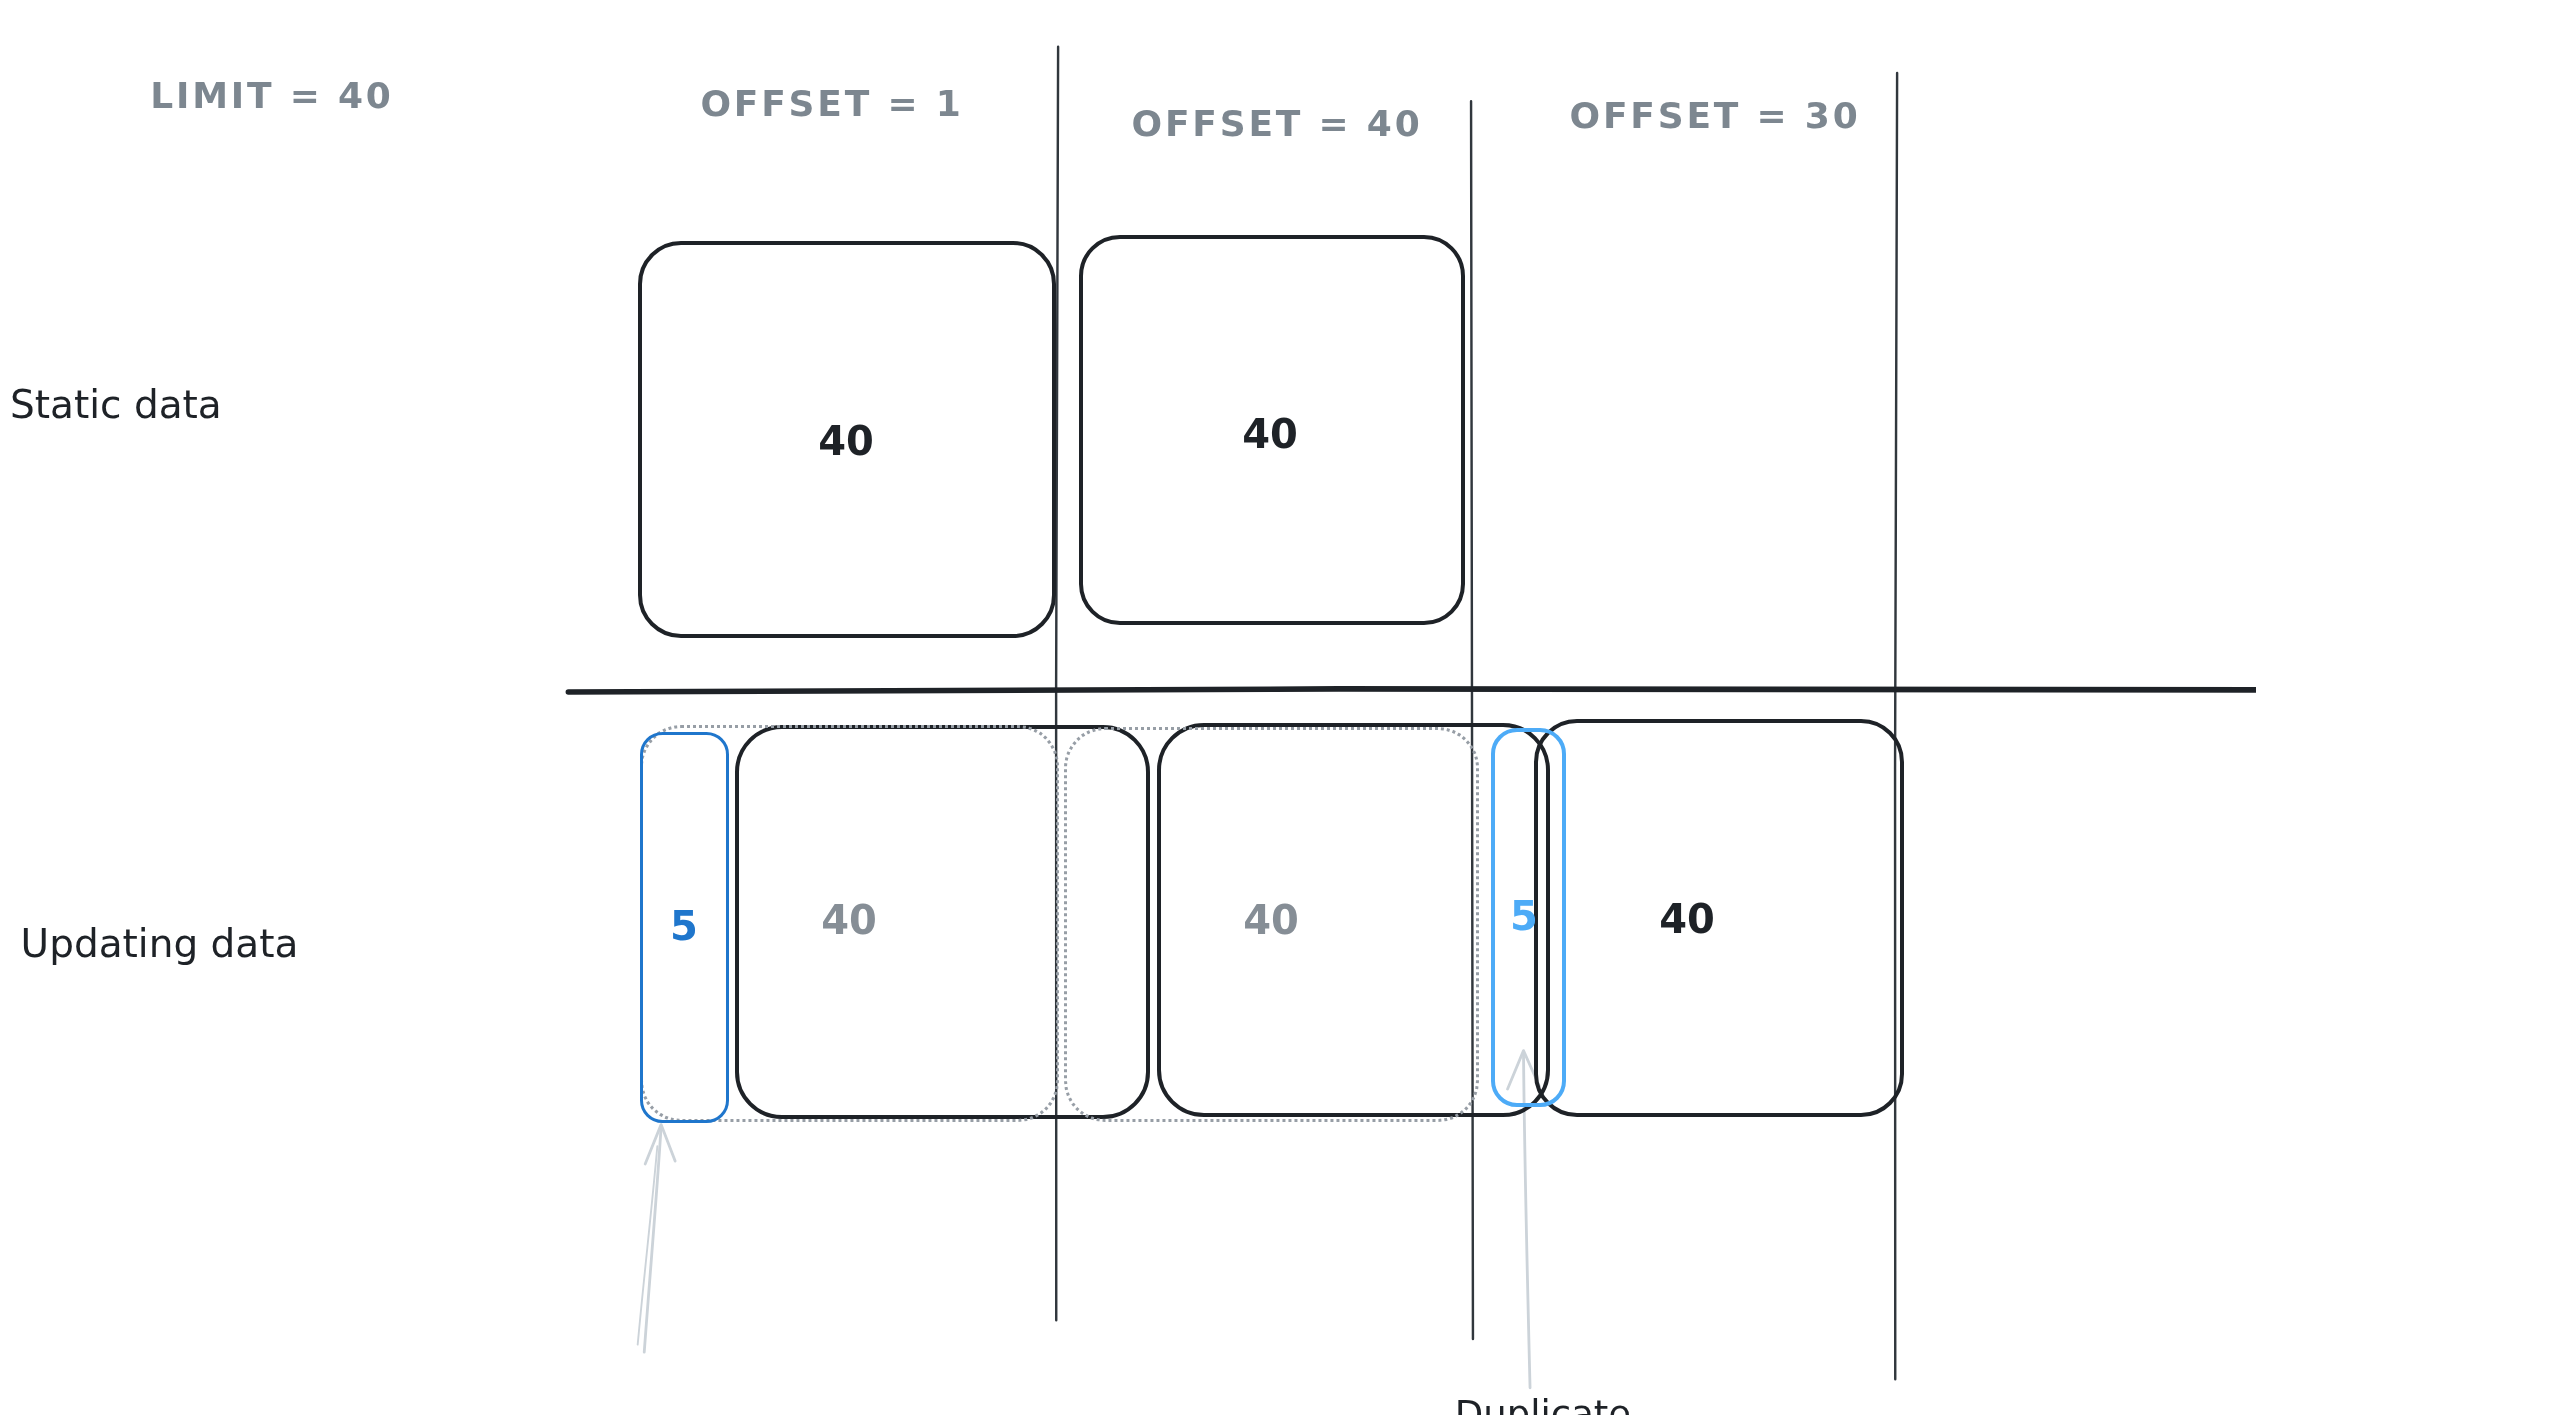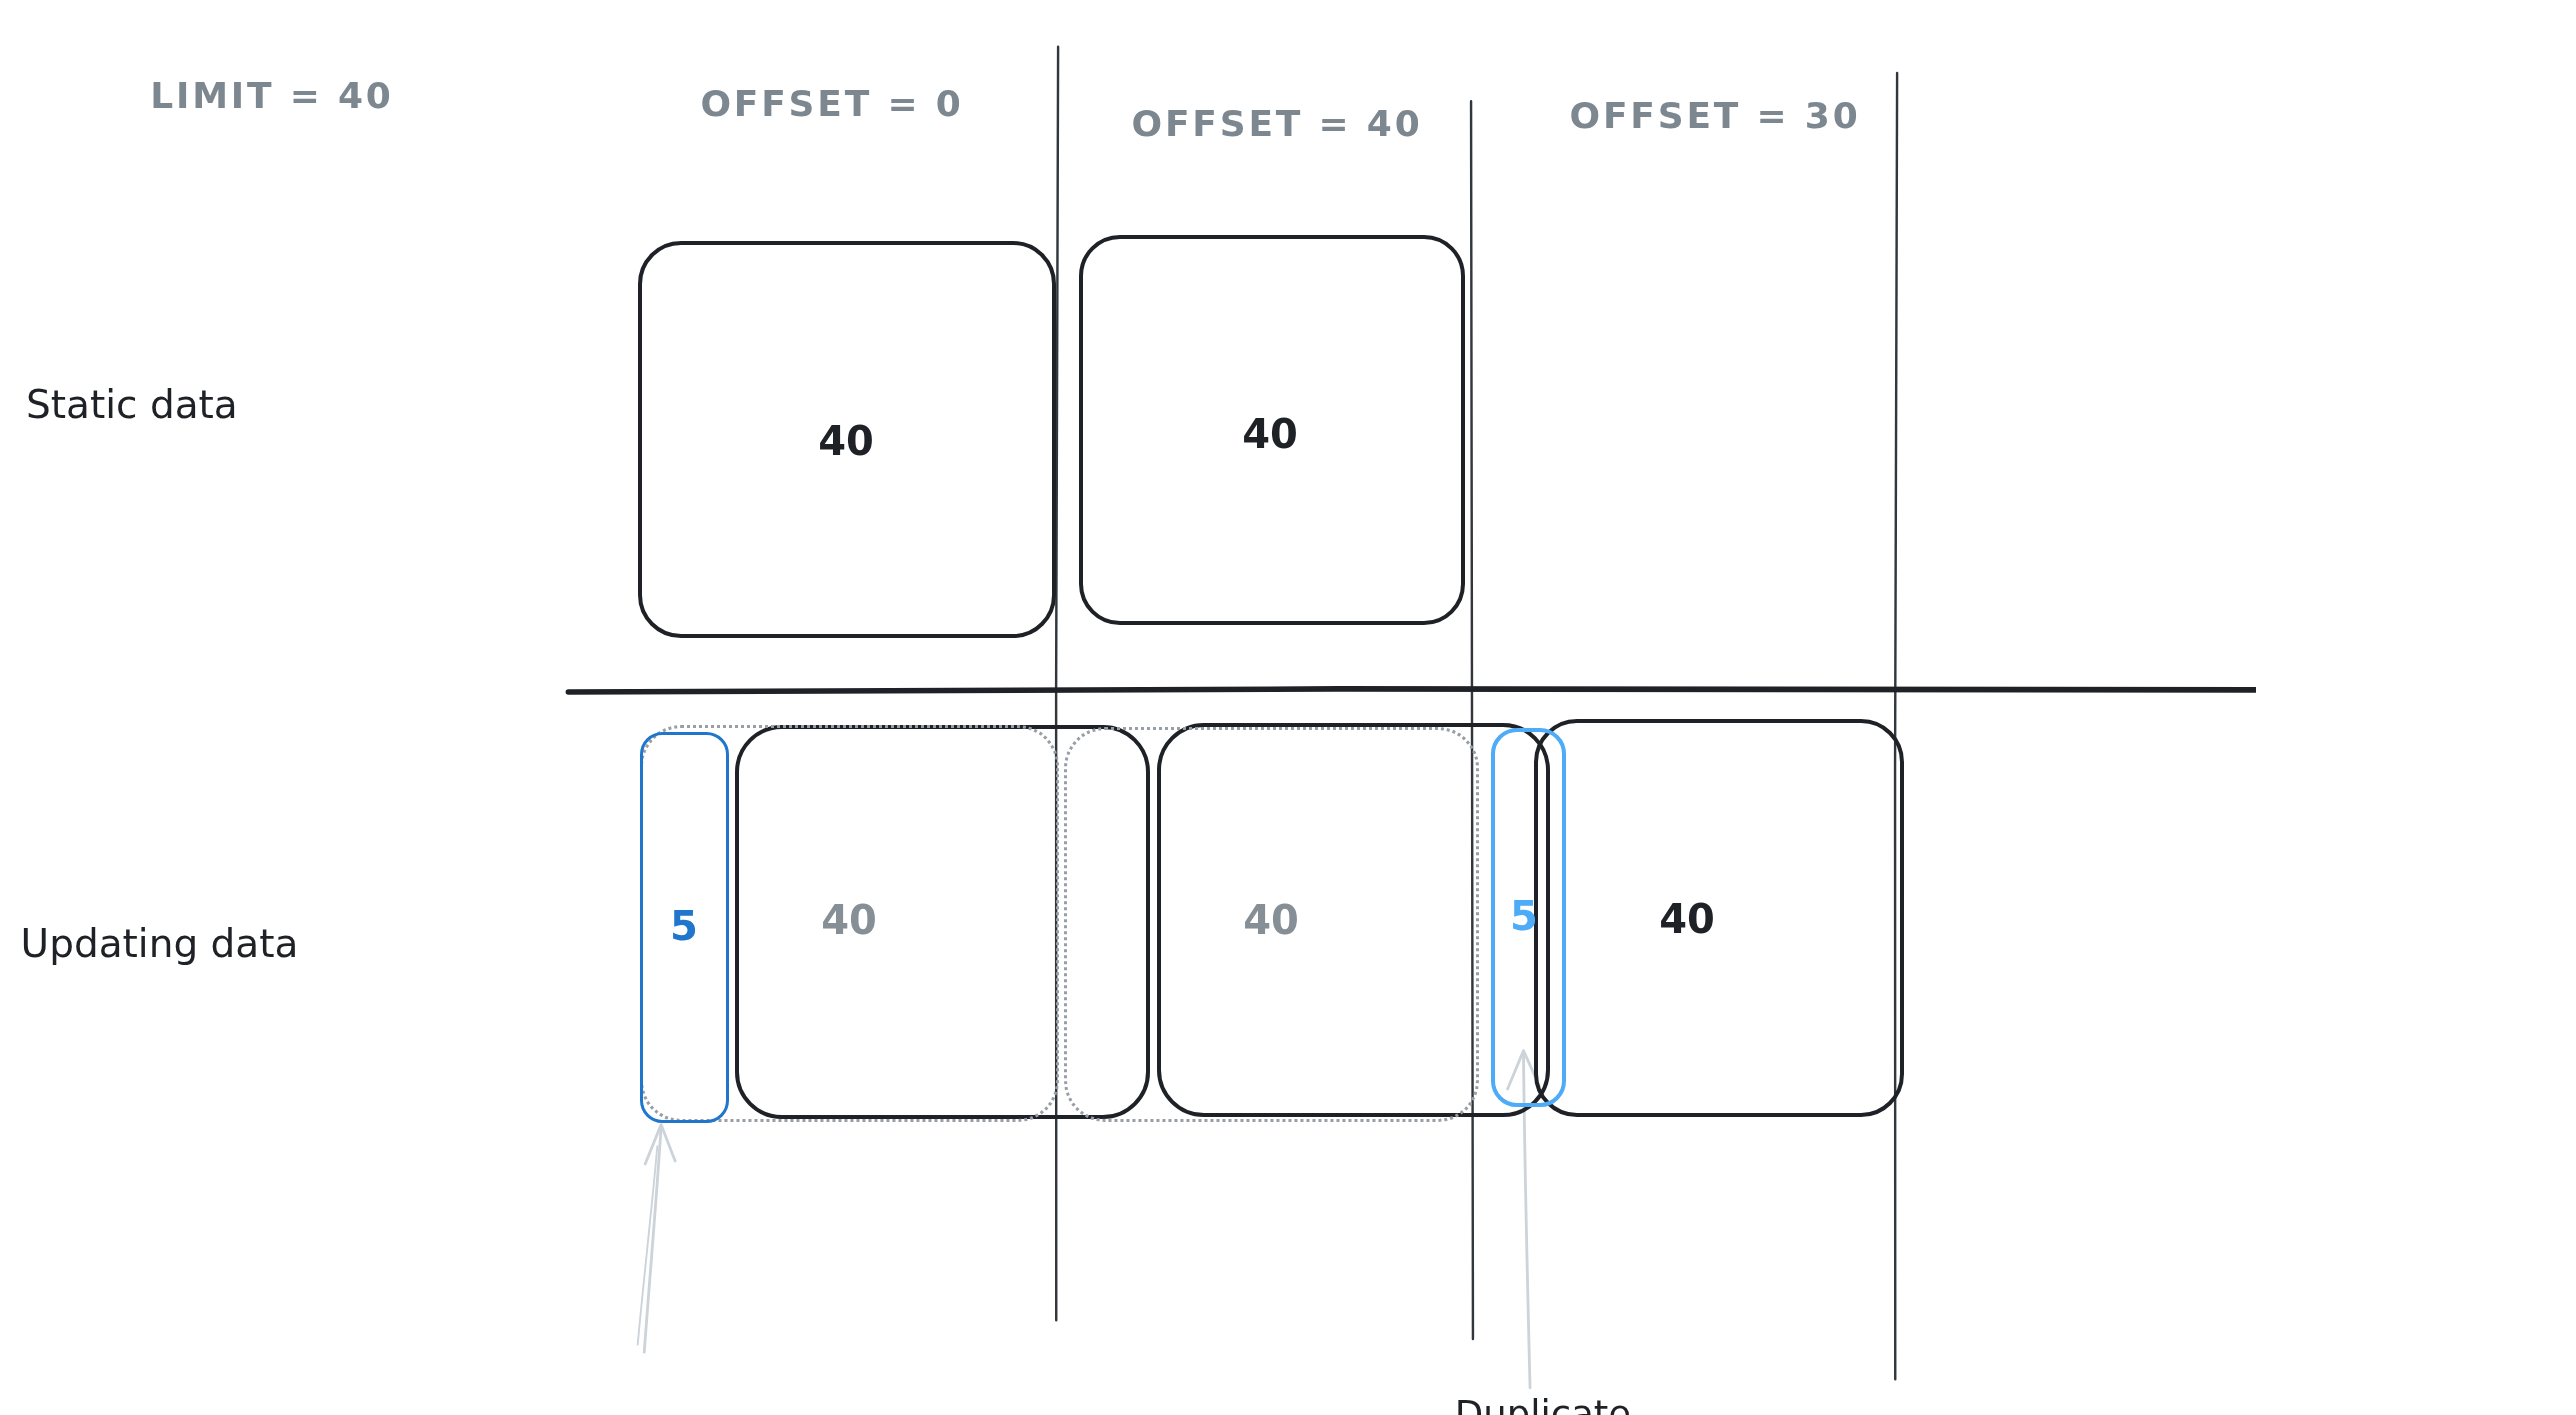--- a/index.html
+++ b/index.html
@@ -47,25 +47,25 @@
     <path class="main-arrow" d="M607 709 C1300 703 2100 707 2726 707"></path>
     <path class="main-arrow-head" d="M2672 680 C2700 694 2716 700 2734 707 C2712 714 2694 722 2670 734"></path>
     <path class="ann-arrow" d="M688 1414 C694 1332 701 1252 706 1174"></path>
     <path class="ann-arrow thin" d="M681 1406 C688 1330 696 1262 702 1194"></path>
     <path class="ann-arrow" d="M689 1213 L706 1171 L721 1210"></path>
     <path class="ann-arrow" d="M1634 1452 C1631 1332 1628 1205 1627 1094"></path>
     <path class="ann-arrow" d="M1610 1133 L1627 1092 L1644 1130"></path>
   </svg>
 
   <div class="txt hdr center" style="left:272px;top:67px;">LIMIT = 40</div>
-  <div class="txt hdr center" style="left:832px;top:75px;">OFFSET = 0</div>
+  <div class="txt hdr center" style="left:832px;top:75px;">OFFSET = 1</div>
   <div class="txt hdr center" style="left:1277px;top:95px;">OFFSET = 40</div>
   <div class="txt hdr center" style="left:1715px;top:87px;">OFFSET = 30</div>
 
-  <div class="txt rowlabel" style="left:26px;top:376px;">Static data</div>
+  <div class="txt rowlabel" style="left:10px;top:376px;">Static data</div>
   <div class="txt rowlabel" style="left:20.6px;top:915px;">Updating data</div>
 
   <div class="box solid" style="left:638px;top:213px;width:418px;height:397px;border-radius:43px;"></div>
   <div class="box solid" style="left:1079px;top:207px;width:386px;height:390px;border-radius:41px;"></div>
   <div class="txt count center" style="left:846px;top:413px;">40</div>
   <div class="txt count center" style="left:1270px;top:406px;">40</div>
 
   <div class="box solid" style="left:735px;top:697px;width:415px;height:394px;border-radius:47px;"></div>
   <div class="box solid" style="left:1157px;top:695px;width:393px;height:394px;border-radius:47px;"></div>
   <div class="box solid" style="left:1534px;top:691px;width:370px;height:398px;border-radius:43px;"></div>

